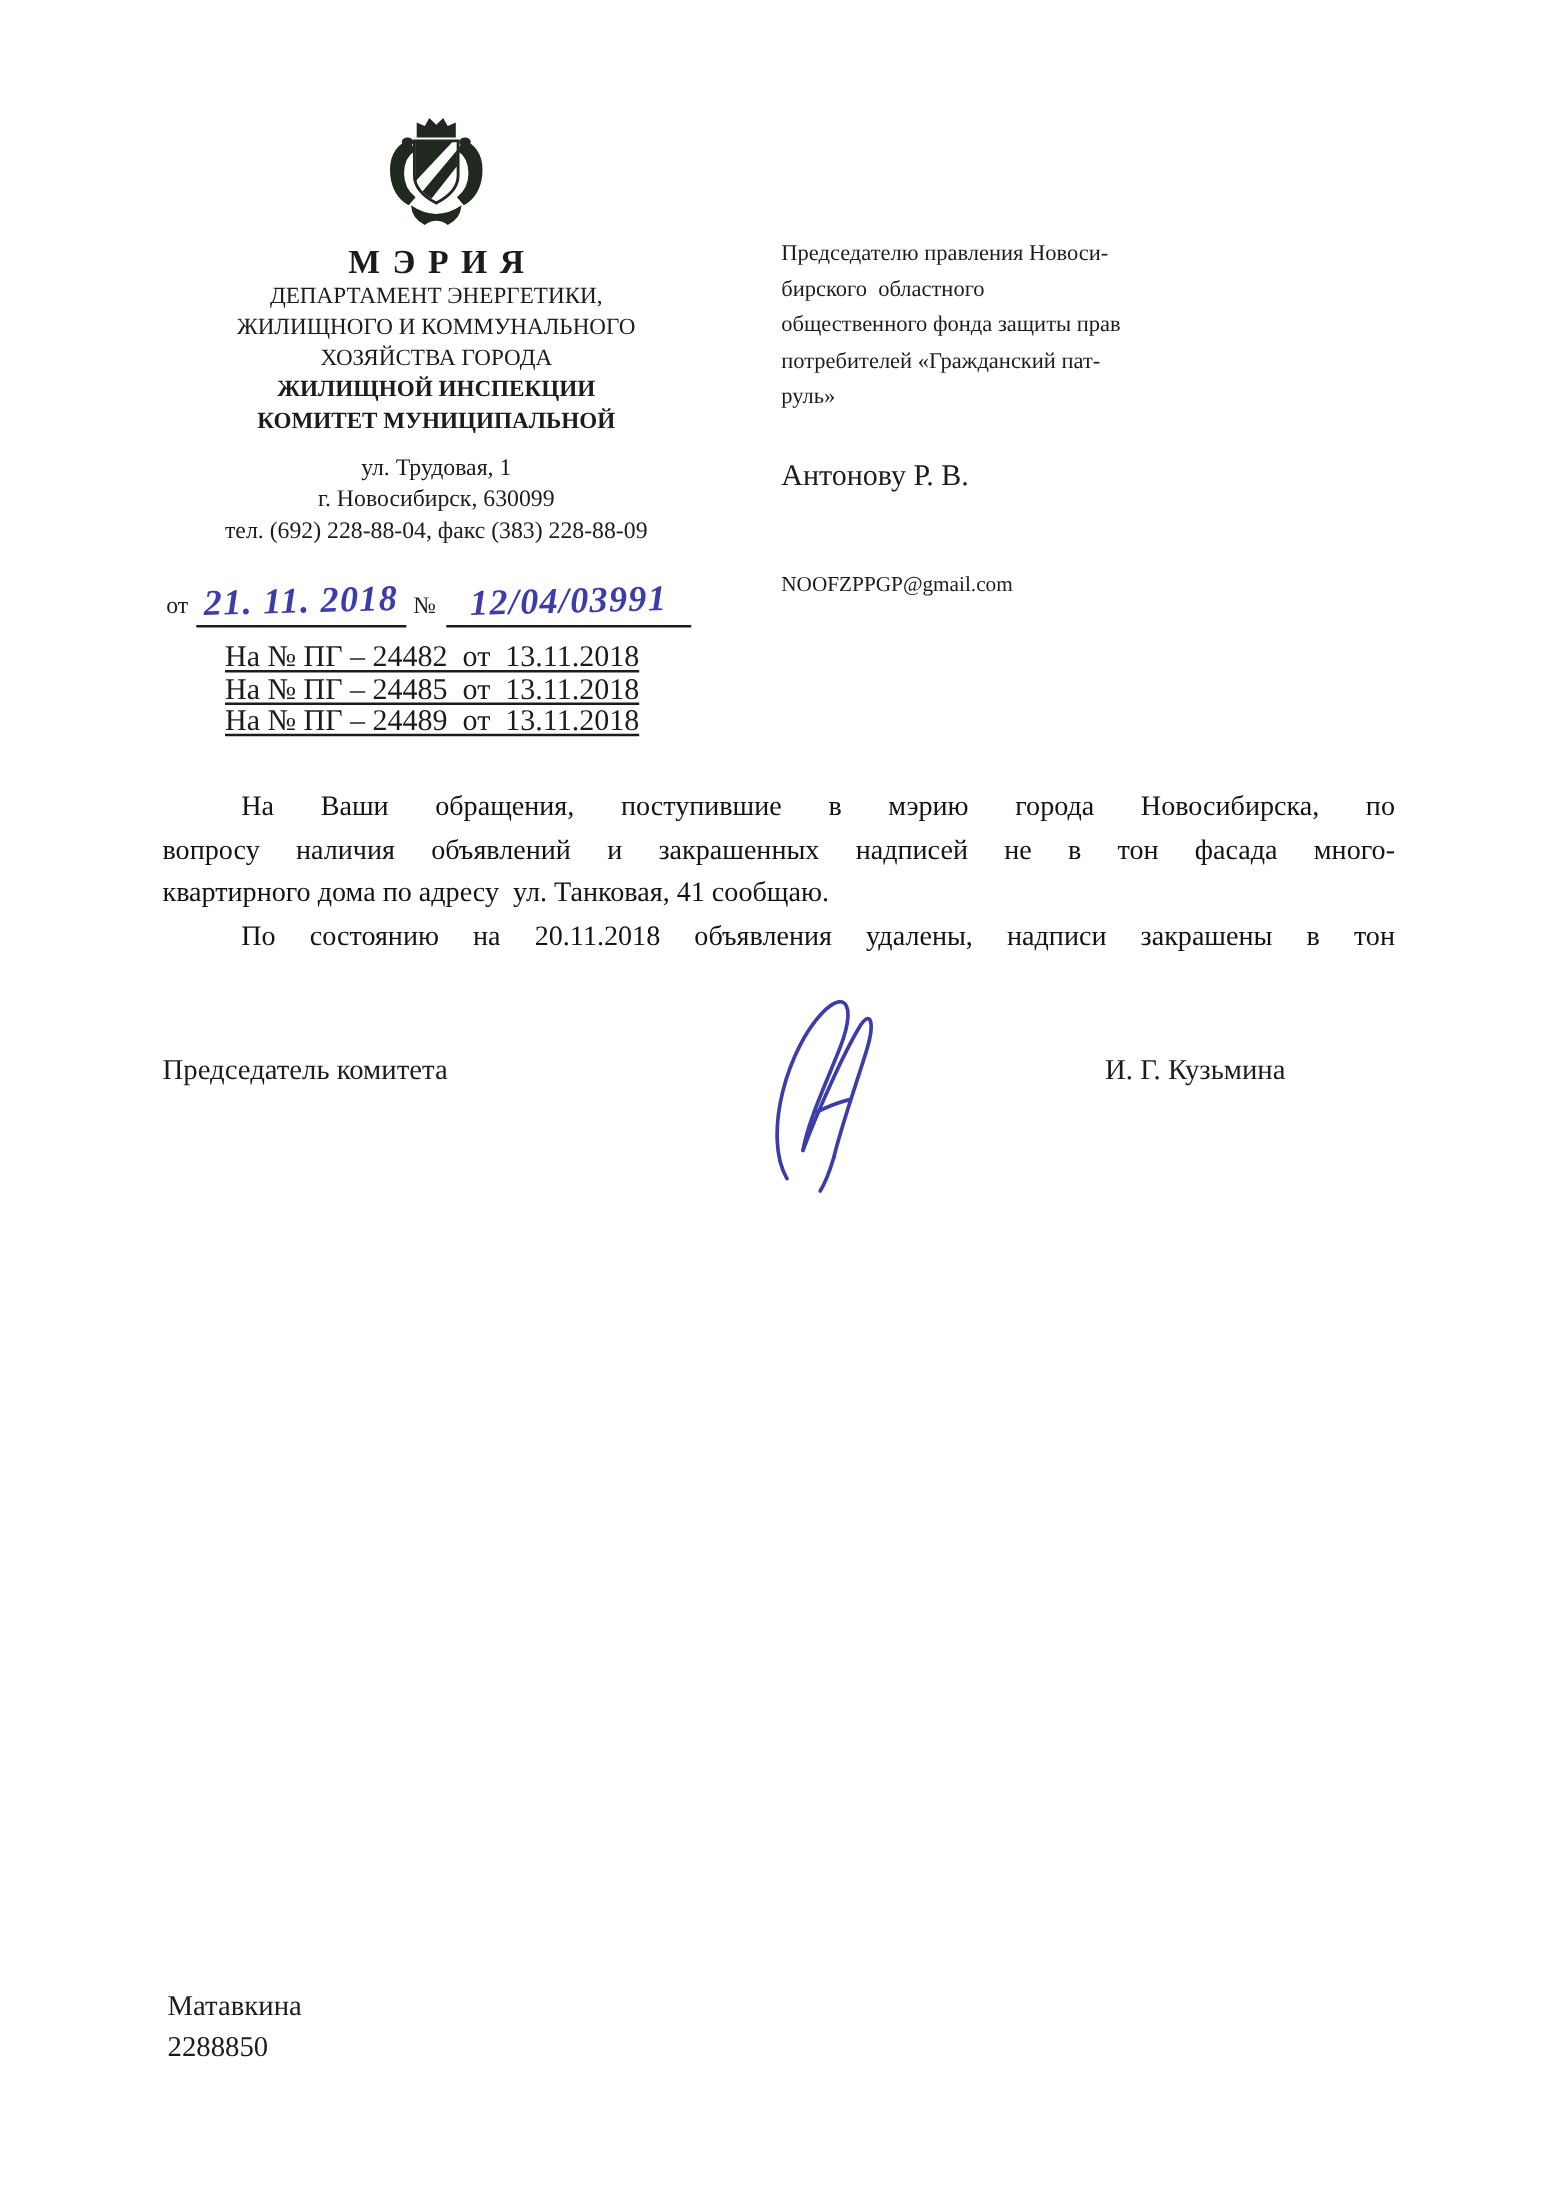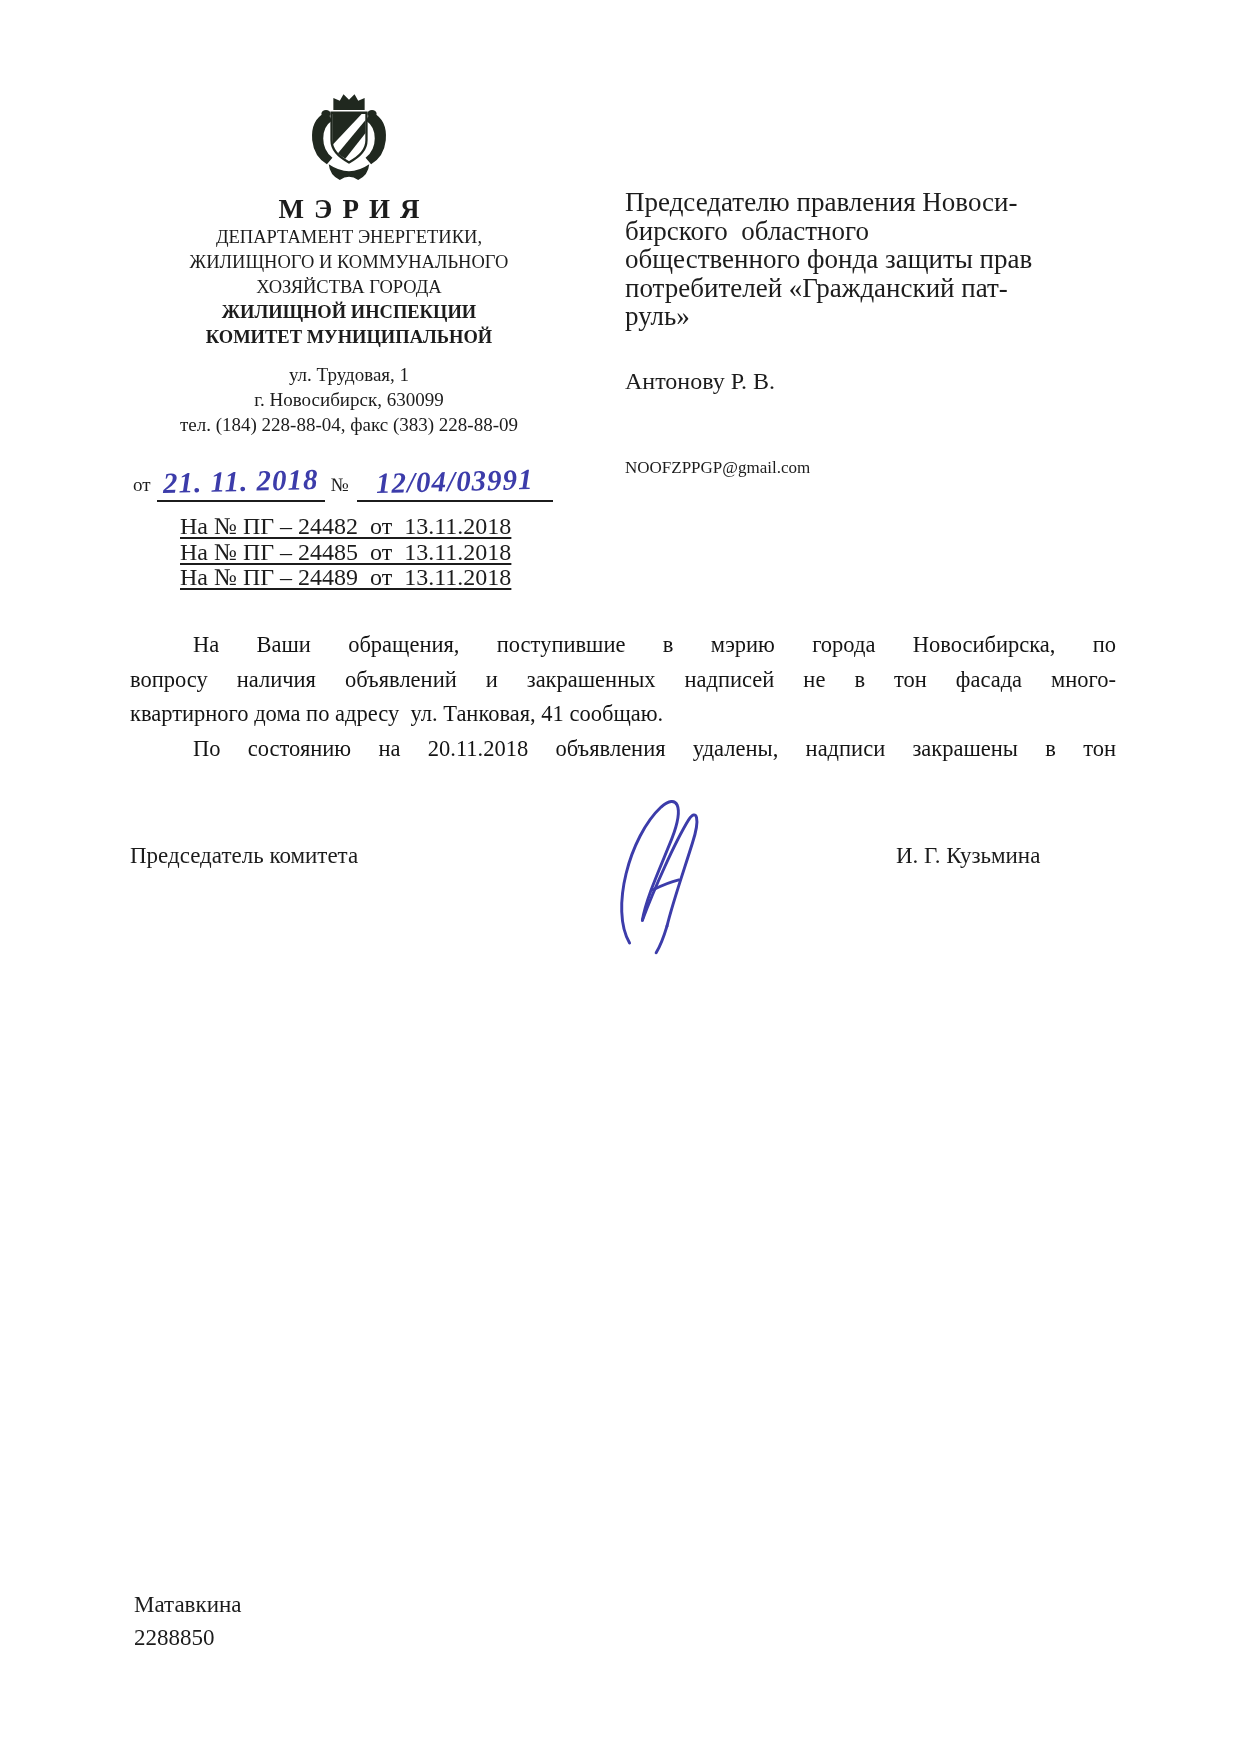--- a/index.html
+++ b/index.html
@@ -85,21 +85,21 @@
     font-size: 24px;
     line-height: 25.5px;
   }
   .refs .ref-line { text-decoration: underline; text-underline-offset: 3px; }
   
   .recipient-address {
     position: absolute;
     left: 625px;
     top: 188px;
     width: 470px;
-    font-size: 27px;
+    font-size: 18px;
     line-height: 28.5px;
   }
   .recipient-name {
     position: absolute;
     left: 625px;
     top: 368px;
     font-size: 24px;
   }
   .recipient-email {
     position: absolute;
@@ -125,21 +125,20 @@
     position: absolute;
     left: 130px;
     top: 843px;
     font-size: 23px;
   }
   .sig-name {
     position: absolute;
     left: 884px;
     top: 843px;
     font-size: 23px;
-    margin-left: 12px;
   }
   .sig-scribble {
     position: absolute;
     left: 602px;
     top: 793px;
     width: 128px;
     height: 162px;
   }
   
   .footer {
@@ -181,21 +180,21 @@
   <div class="letterhead">
     <div class="lh-title1">МЭРИЯ</div>
     <div>ДЕПАРТАМЕНТ ЭНЕРГЕТИКИ,</div>
     <div>ЖИЛИЩНОГО И КОММУНАЛЬНОГО</div>
     <div>ХОЗЯЙСТВА ГОРОДА</div>
     <div class="lh-committee">ЖИЛИЩНОЙ ИНСПЕКЦИИ</div>
     <div class="lh-committee">КОМИТЕТ МУНИЦИПАЛЬНОЙ</div>
     <div class="lh-address">
       <div>ул. Трудовая, 1</div>
       <div>г. Новосибирск, 630099</div>
-      <div>тел. (184) 228-88-04, факс (383) 228-88-09</div>
+      <div>тел. (692) 228-88-04, факс (383) 228-88-09</div>
     </div>
   </div>
 
   <div class="outgoing">
     <span class="printed">от</span><span class="hw-slot hw-date"><span class="hand">21. 11. 2018</span></span><span class="printed">№</span><span class="hw-slot hw-num"><span class="hand">12/04/03991</span></span>
   </div>
 
   <div class="refs">
     <div class="ref-line">На № ПГ – 24482&nbsp; от&nbsp; 13.11.2018</div>
     <div class="ref-line">На № ПГ – 24485&nbsp; от&nbsp; 13.11.2018</div>

